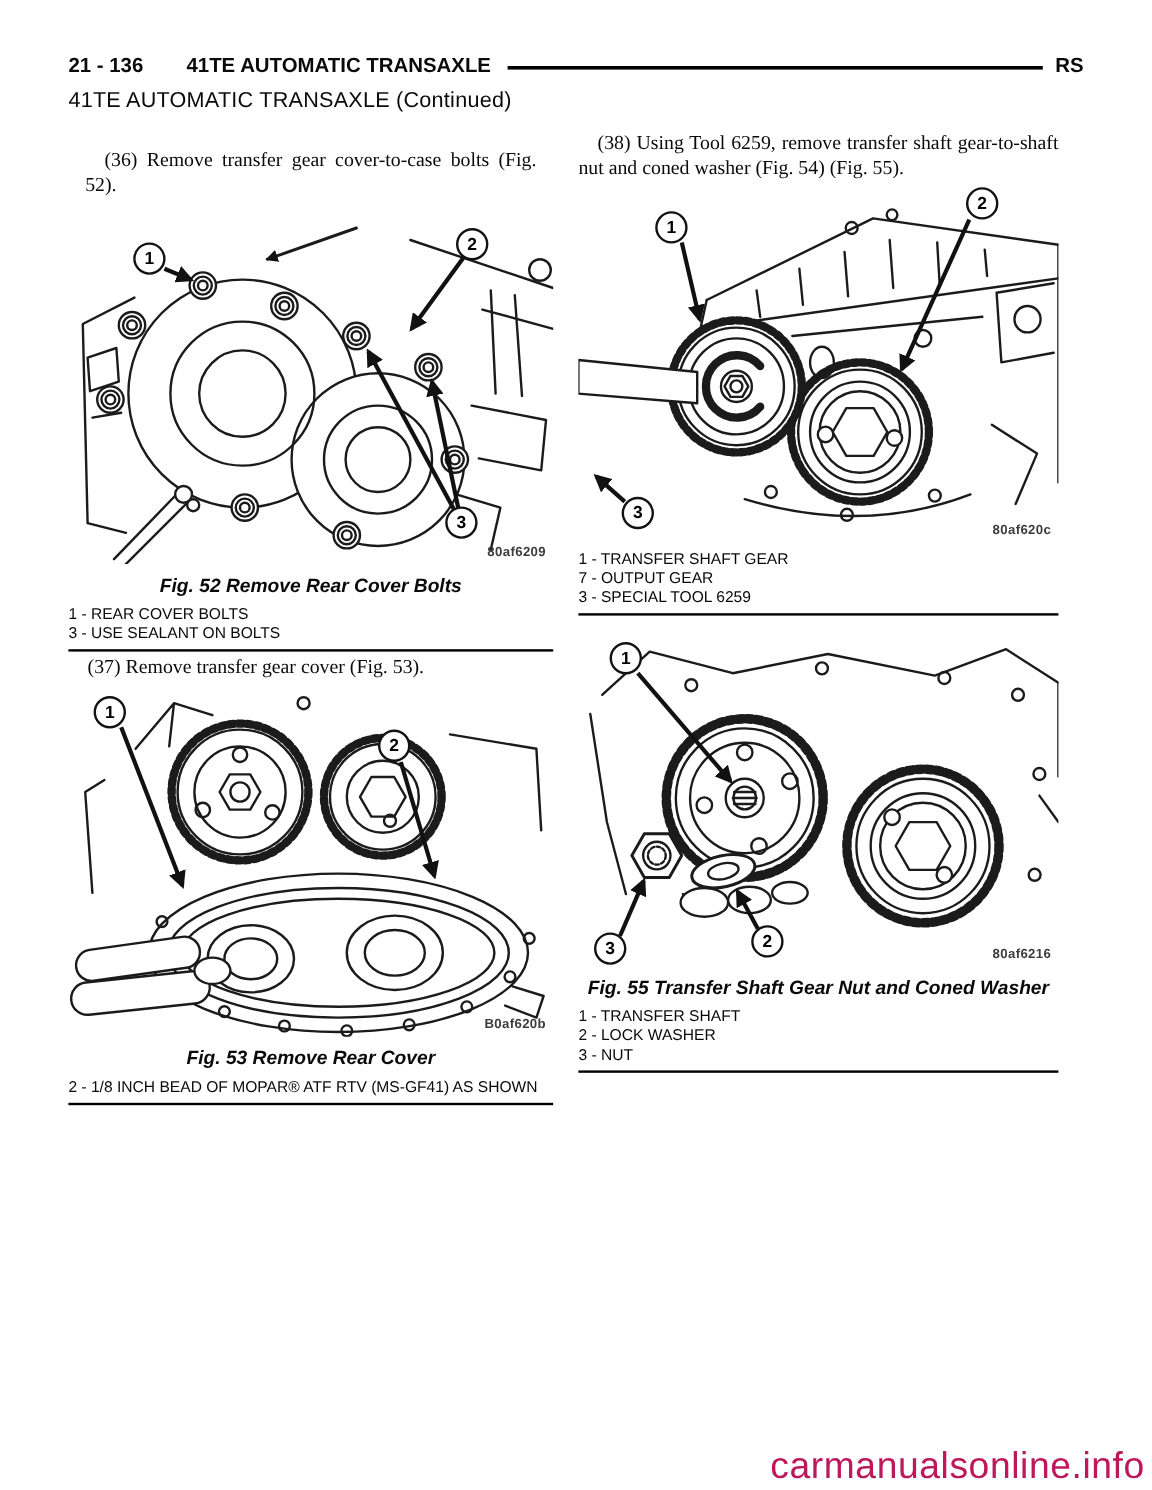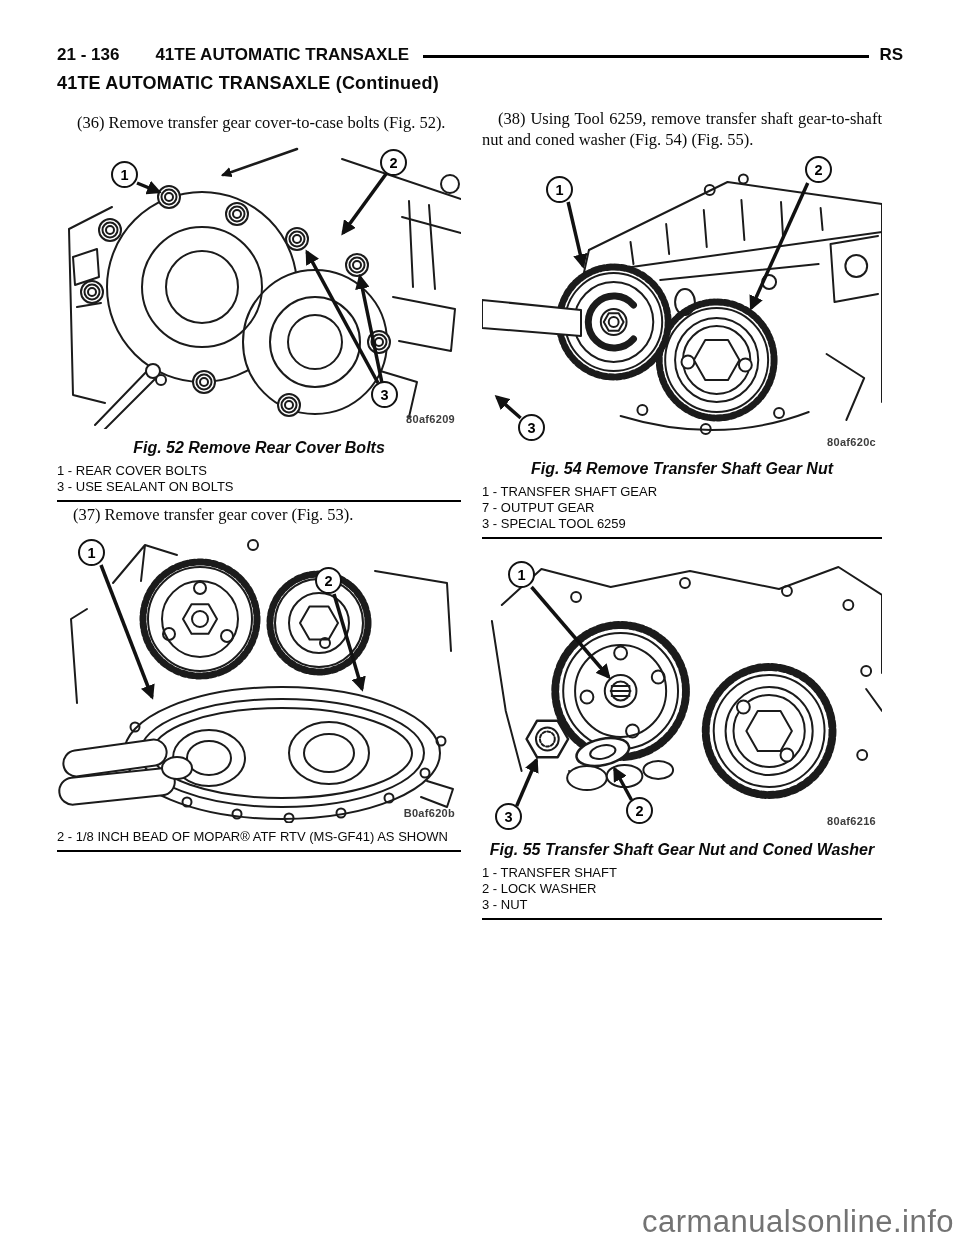--- a/index.html
+++ b/index.html
@@ -13,21 +13,21 @@
   .hdr {
     position:absolute; left:57px; top:45px; width:846px;
     display:flex; align-items:center;
     font-family:"Liberation Sans", sans-serif; font-weight:bold; font-size:17px;
     white-space:nowrap;
   }
   .hdr-pagenum { margin-right:36px; }
   .hdr-line { flex:1; height:0; border-top:3px solid #000; margin:2px 10px 0 14px; }
   .subhdr {
     position:absolute; left:57px; top:73px;
-    font-family:"Liberation Sans", sans-serif; font-weight:bold; font-size:18px;
+    font-family:"Liberation Sans", sans-serif; font-weight:normal; font-size:18px;
     letter-spacing:0.2px; white-space:nowrap;
   }
 
   
   .col { position:absolute; top:108px; width:404px; }
   .col-left { left:57px; }
   .col-right { left:482px; width:400px; }
 
   .para { font-size:16.5px; line-height:21px; text-align:justify; text-indent:16px; }
 
@@ -51,39 +51,39 @@
     list-style:none; margin:6px 0 0 0; padding:0;
     font-family:"Liberation Sans", sans-serif; font-size:13px; line-height:16px;
   }
   .legend li { white-space:nowrap; }
   .rule { border:0; border-top:2px solid #000; margin:5px 0 0 0; }
   .mt14 { margin-top:2px; } .mt6 { margin-top:6px; } .mt4 { margin-top:4px; }
   .mt2 { margin-top:2px; } .mt10 { margin-top:10px; }
 
   .watermark {
     position:absolute; right:6px; bottom:2px;
-    font:31px "Liberation Sans", sans-serif; color:#737373; letter-spacing:0.5px;
+    font:31px "Liberation Sans", sans-serif; color:#be185d; letter-spacing:0.5px;
   }
 </style>
 </head>
 <body>
 
 <div class="page">
 
   <div class="hdr">
     <span class="hdr-pagenum">21 - 136</span>
     <span>41TE AUTOMATIC TRANSAXLE</span>
     <span class="hdr-line"></span>
     <span>RS</span>
   </div>
   <div class="subhdr">41TE AUTOMATIC TRANSAXLE (Continued)</div>
 
   <div class="col col-left">
 
-    <p class="para" style="margin:4px">(36) Remove transfer gear cover-to-case bolts (Fig. 52).</p>
+    <p class="para" style="margin:14px">(36) Remove transfer gear cover-to-case bolts (Fig. 52).</p>
 
     <div class="figure mt4" style="width:404px;height:292px">
       <svg width="404" height="292" viewBox="0 0 404 292">
         <defs>
           <marker id="ah52" viewBox="0 0 10 10" refX="8" refY="5" markerWidth="4.2" markerHeight="4.2" orient="auto-start-reverse">
             <path d="M0,0 L10,5 L0,10 z" fill="#111"></path>
           </marker>
         </defs>
         <g stroke="#1b1b1b" stroke-width="2" fill="none" stroke-linecap="round" stroke-linejoin="round">
 
@@ -216,20 +216,21 @@
         </g>
         <g stroke="#111" stroke-width="3.5" fill="none">
           <line x1="44" y1="34" x2="95" y2="166" marker-end="url(#ah53)"></line>
           <line x1="277" y1="63" x2="305" y2="158" marker-end="url(#ah53)"></line>
         </g>
       </svg>
       <div class="callout" style="left:21px;top:8px">1</div>
       <div class="callout" style="left:258px;top:36px">2</div>
       <div class="imgcode">B0af620b</div>
     </div>
+    <div class="caption">Fig. 53 Remove Rear Cover</div>
     <ul class="legend">
       <li>2 - 1/8 INCH BEAD OF MOPAR® ATF RTV (MS-GF41) AS SHOWN</li>
     </ul>
     <hr class="rule">
   </div>
 
   <div class="col col-right">
 
     <p class="para" style="margin:0">(38) Using Tool 6259, remove transfer shaft gear-to-shaft nut and coned washer (Fig. 54) (Fig. 55).</p>
 
@@ -282,21 +283,20 @@
           <line x1="87" y1="50" x2="102" y2="114" marker-end="url(#ah54)"></line>
           <line x1="329" y1="31" x2="272" y2="156" marker-end="url(#ah54)"></line>
           <line x1="39" y1="266" x2="15" y2="245" marker-end="url(#ah54)"></line>
         </g>
       </svg>
       <div class="callout" style="left:64px;top:24px">1</div>
       <div class="callout" style="left:323px;top:4px">2</div>
       <div class="callout" style="left:36px;top:262px">3</div>
       <div class="imgcode">80af620c</div>
     </div>
-    <div class="caption" style="margin-top:8px">Fig. 54 Remove Transfer Shaft Gear Nut</div>
     <ul class="legend">
       <li>1 - TRANSFER SHAFT GEAR</li>
       <li>7 - OUTPUT GEAR</li>
       <li>3 - SPECIAL TOOL 6259</li>
     </ul>
     <hr class="rule">
 
     <div class="figure mt10" style="width:400px;height:282px">
       <svg width="400" height="282" viewBox="0 0 404 282" preserveAspectRatio="none">
         <defs>

